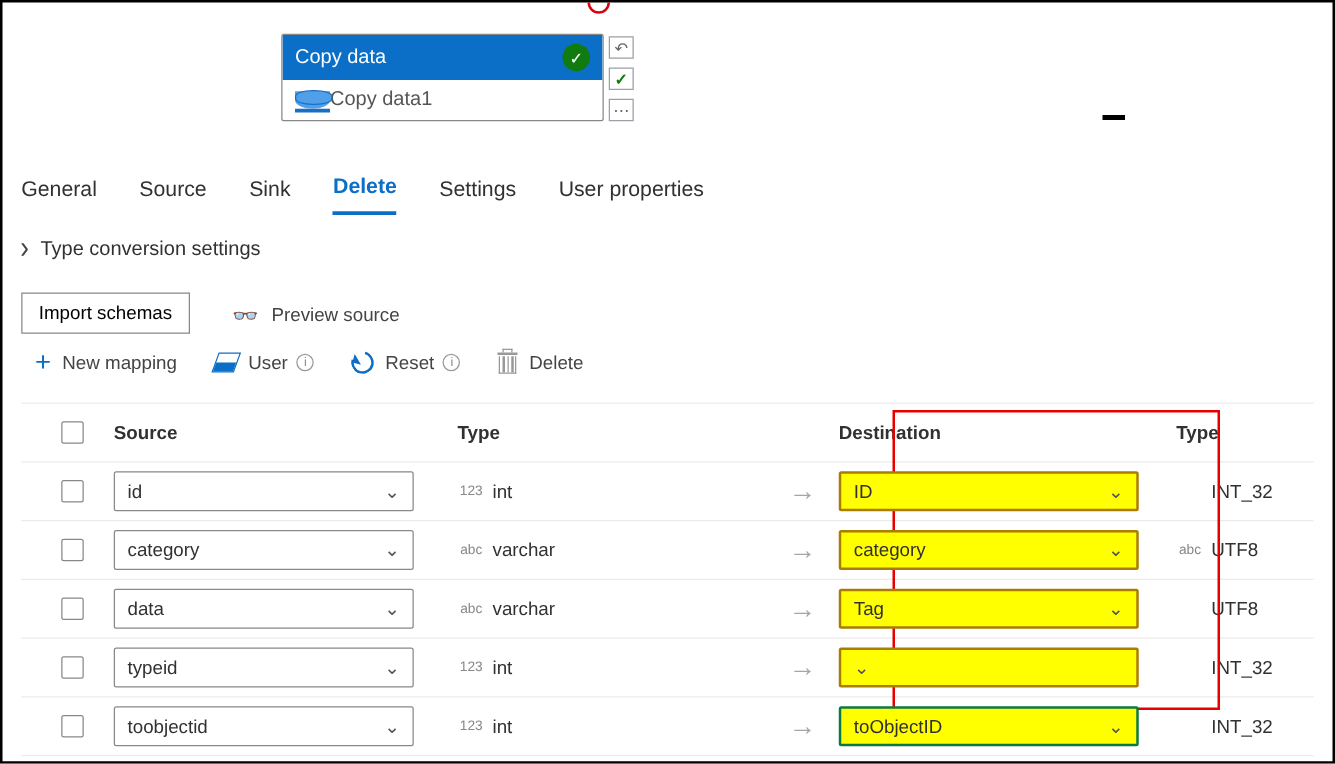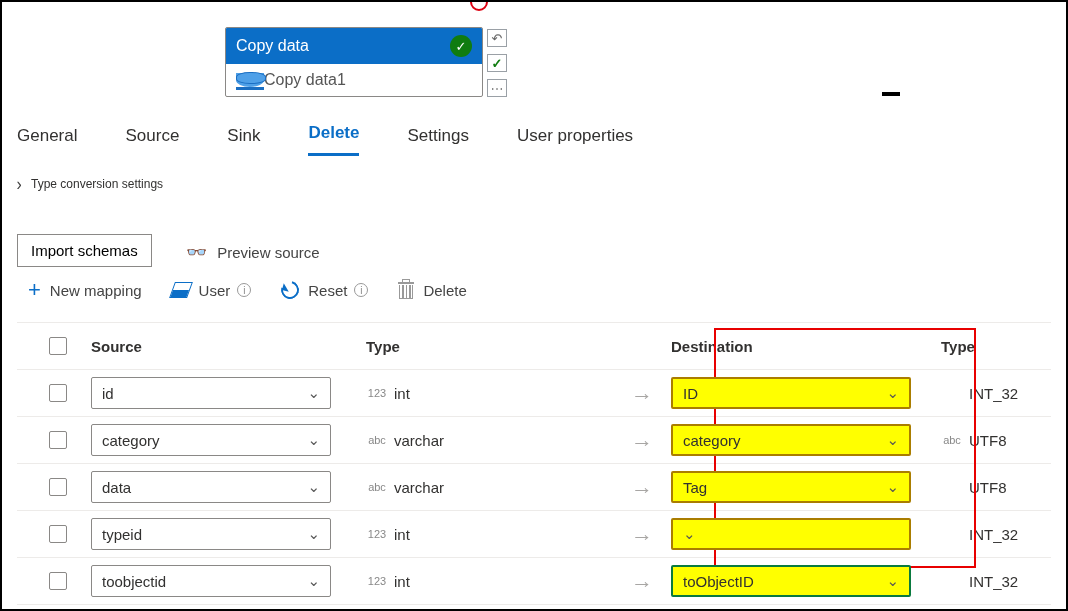--- a/index.html
+++ b/index.html
@@ -15,25 +15,25 @@
   .node-body { display:flex; align-items:center; padding:6px 10px 0 10px; color:#555; font-size:16px; }
   .dbicon { width:28px; height:20px; border-bottom:3px solid #1b6ec2; position:relative; }
   .dbicon::before { content:""; position:absolute; left:0; bottom:0; width:28px; height:14px; background:#4fa0e8; border-radius:0 0 14px 14px/0 0 7px 7px; }
   .dbicon::after { content:""; position:absolute; left:0; top:2px; width:28px; height:10px; background:#4fa0e8; border-radius:14px/5px; border:1px solid #1b6ec2; }
   .aux-icons { position:absolute; left:485px; top:27px; display:flex; flex-direction:column; gap:7px; }
   .aux-ico { width:20px; height:18px; border:1px solid #9aa0a6; display:flex; align-items:center; justify-content:center; font-size:13px; color:#666; }
   .aux-ico.ck { color:#107c10; font-weight:bold; }
   .tiny-bar { position:absolute; left:880px; top:90px; width:18px; height:4px; background:#000; }
 
   
-  .tabs { position:absolute; left:15px; top:120px; display:flex; gap:48px; font-size:17px; color:#323130; align-items:flex-end; height:34px; }
+  .tabs { position:absolute; left:15px; top:136px; display:flex; gap:34px; font-size:17px; color:#323130; align-items:flex-end; height:34px; }
   .tab { padding-bottom:10px; cursor:pointer; }
   .tab.active { color:#0b6ec7; font-weight:600; border-bottom:3px solid #0b6ec7; }
 
-  .expander { position:absolute; left:15px; top:175px; display:flex; align-items:center; gap:10px; font-size:12px; cursor:pointer;text-align:right; }
+  .expander { position:absolute; left:15px; top:189px; display:flex; align-items:center; gap:10px; font-size:16px; cursor:pointer;text-align:right; }
   .chev::before { content:"›"; display:inline-block; transform:scale(1.3,1.6); color:#444; }
 
   .import-btn { position:absolute; left:15px; top:232px; border:1px solid #8a8886; background:#fff; padding:7px 13px; font-size:15px; cursor:pointer; }
   .preview { position:absolute; left:184px; top:240px; display:flex; align-items:center; gap:10px; color:#444; cursor:pointer; }
   .glasses { color:#0b6ec7; font-size:17px; }
 
   .action-row { position:absolute; left:26px; top:275px; display:flex; align-items:center; gap:30px; color:#444; font-size:15px; }
   .act { display:flex; align-items:center; gap:9px; cursor:pointer; }
   .plus { color:#0b6ec7; font-size:22px; font-weight:300; }
   .eraser { width:18px; height:16px; border:1.5px solid #0b6ec7; transform:skewX(-20deg); position:relative; }

